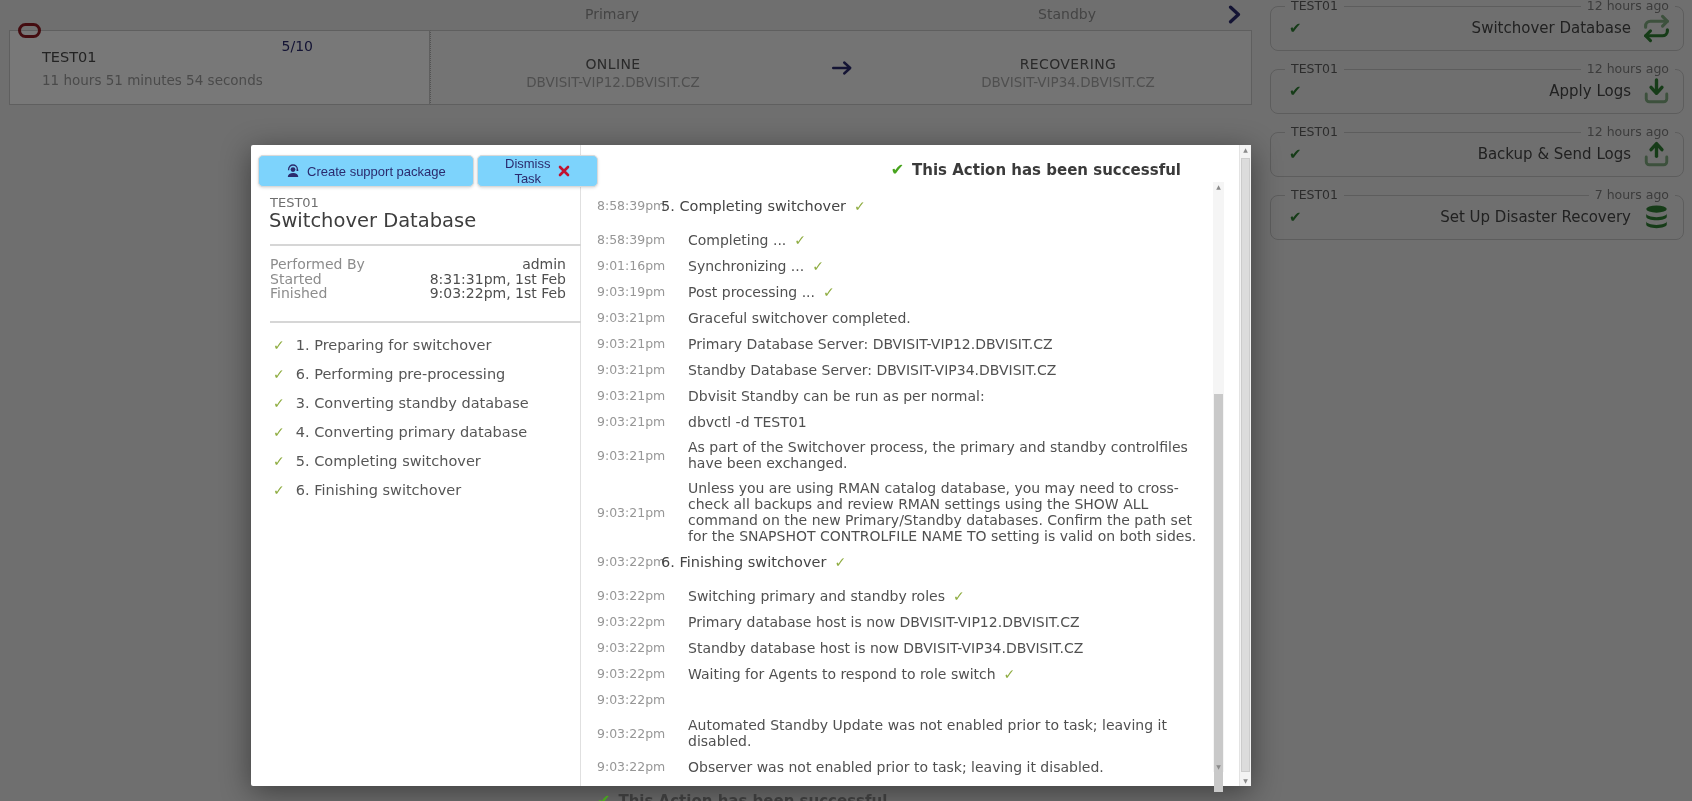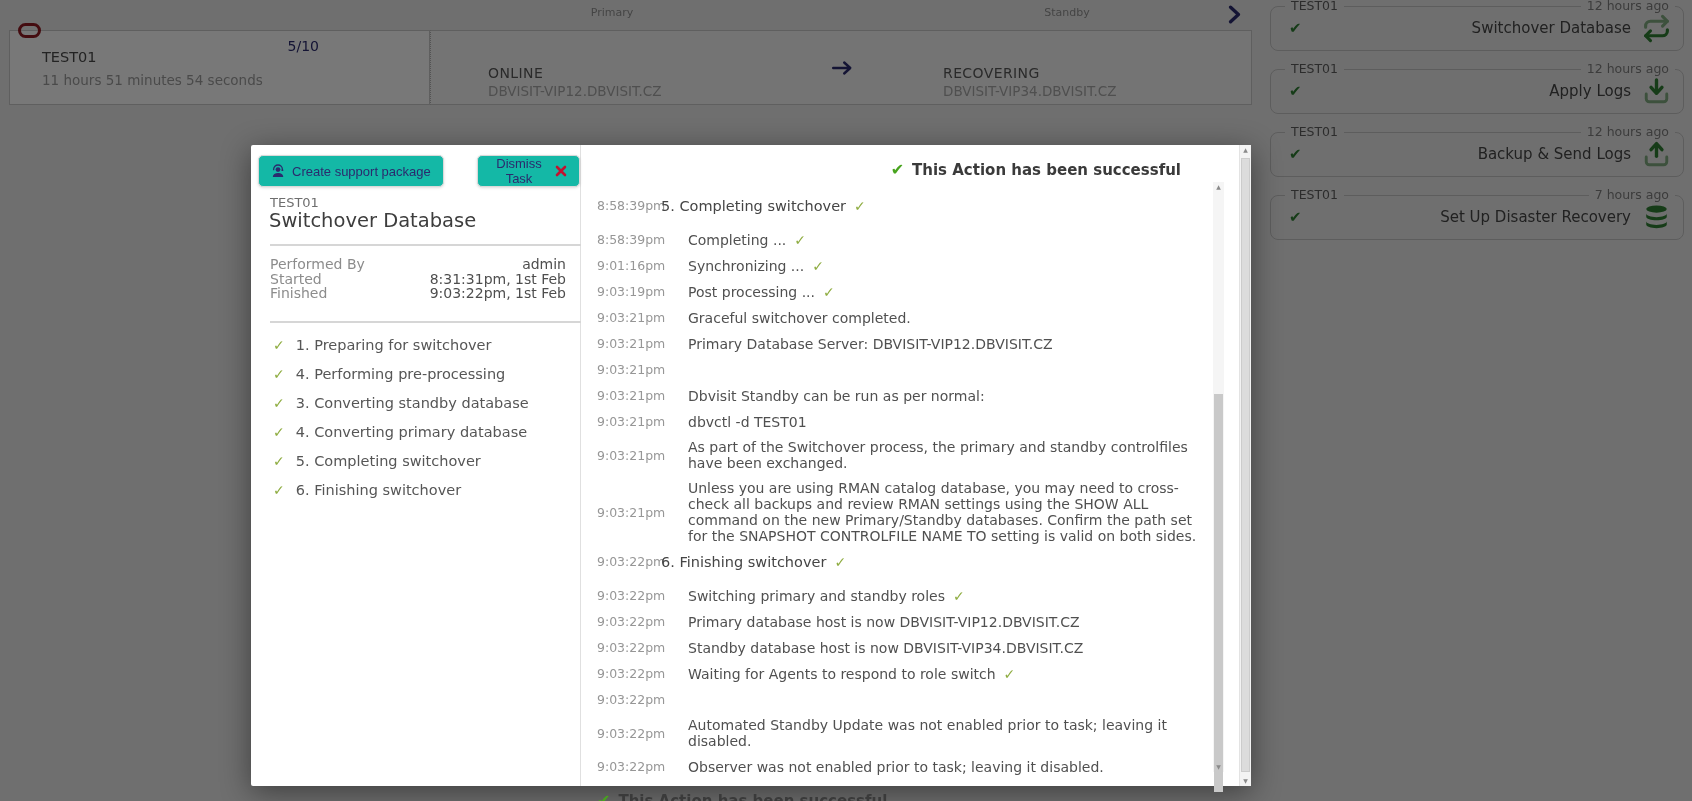--- a/index.html
+++ b/index.html
@@ -2,36 +2,36 @@
 <html style="--navy: #2b2b6e; --pill-red: #8e1b22; --dismiss-red: #c1122f; --green-dark: #2e7d32; --green-light: #7fa97f; --check-green: #8fad42; --success-green: #48a41e; --warning-amber: #d8a01d; --icon-grey: #a8a8a8;"><head>
 <meta charset="utf-8">
 <style>
   * { margin:0; padding:0; box-sizing:border-box; }
   html,body { width:1692px; height:801px; }
   body { position:relative; overflow:hidden; background:#e9e9e9;
          font-family:"DejaVu Sans","Liberation Sans",sans-serif; }
 
   
   .backdrop { position:absolute; inset:0; z-index:1; }
-  .col-label { position:absolute; top:6px; font-size:11px; color:#8f8f8f; width:250px; text-align:center; }
+  .col-label { position:absolute; top:6px; font-size:14px; color:#8f8f8f; width:250px; text-align:center; }
   .chev-right { position:absolute; left:1228px; top:5px; }
 
   .db-card { position:absolute; left:9px; top:30px; width:421px; height:75px;
              background:#fbfbfb; border:1px solid #c6c6c6; }
   .red-pill { position:absolute; left:8px; top:-8px; width:23px; height:15px;
               border:3.5px solid var(--pill-red); border-radius:8px; background:transparent; }
   .db-name { position:absolute; left:32px; top:18px; font-size:14.5px; color:#4a4a4a; }
   .db-uptime { position:absolute; left:32px; top:41px; font-size:13.5px; color:#9b9b9b; }
-  .db-meta { position:absolute; right:4px; top:7px; display:flex; align-items:center; gap:0;margin-left:40px; }
+  .db-meta { position:absolute; right:4px; top:7px; display:flex; align-items:center; gap:6px;margin-left:40px; }
   .db-ratio { font-size:14px; color:var(--navy); margin-right:2px; }
   .db-meta .mini-ic { width:16px; height:16px; display:inline-block; }
 
   .band { position:absolute; left:430px; top:30px; width:822px; height:75px;
           background:#f3f3f3; border:1px solid #c6c6c6; border-left:1px dotted #b0b0b0; }
-  .node { position:absolute; top:34px; width:250px; }
+  .node { position:absolute; top:25px; width:250px; text-align:center; }
   .node .st { font-size:14px; color:#585858; letter-spacing:.4px; }
   .node .host { font-size:13.5px; color:#a5a5a5; margin-top:2px; }
   .node-primary { left:57px; }
   .node-standby { left:512px; }
   .band-arrow { position:absolute; left:400px; top:28px; }
 
   .sidebar { position:absolute; left:1270px; top:0; width:414px; }
   .task-card { position:relative; height:45px; border:1px solid #c2c2c2; border-radius:8px; margin-top:18px; }
   .task-card:first-child { margin-top:6px; }
   .tc-db { position:absolute; left:14px; top:-9px; padding:0 6px; background:#e9e9e9; font-size:12.5px; color:#5c5c5c; }
@@ -42,21 +42,21 @@
   .tc-icon svg { width:100%; height:100%; }
 
   
   .overlay { position:absolute; inset:0; background:rgba(0,0,0,0.52); z-index:5; }
 
   
   .modal { position:absolute; left:251px; top:145px; width:1000px; height:641px;
            background:#fff; z-index:10; border-radius:2px; box-shadow:0 6px 30px rgba(0,0,0,.45); }
   .left-panel { position:absolute; left:0; top:0; width:330px; height:641px; border-right:1px solid #e0e0e0; }
   .btn { position:absolute; top:10px; height:32px; display:flex; align-items:center; gap:7px;
-         background:#14b8a6; border:1px solid #d9d9d9; border-radius:5px; padding:0 12px;
+         background:#7dd3fc; border:1px solid #d9d9d9; border-radius:5px; padding:0 27px;
          font-size:13px; color:var(--navy); box-shadow:0 1px 3px rgba(0,0,0,.14); cursor:pointer; }
   .btn-support { left:7px; }
   .btn-dismiss { left:226px; }
   .task-db { position:absolute; left:19px; top:50px; font-size:13px; color:#6e6e6e; }
   .task-title { position:absolute; left:18px; top:64px; font-size:19.5px; font-weight:500; color:#3d3d3d; }
   .rule { position:absolute; left:19px; width:311px; border-top:2px solid #d6d6d6; }
   .rule-1 { top:99px; } .rule-2 { top:176px; }
   .details { position:absolute; left:19px; top:112px; width:296px; }
   .detail-row { display:flex; justify-content:space-between; font-size:14px; line-height:14.5px; }
   .detail-row .lbl { color:#8c8c8c; }
@@ -246,21 +246,21 @@
   </div>
       </div>
     <div class="rule rule-2"></div>
     <div class="steps">
         <div class="step">
     <span class="chk">✓</span>
     <span>1. Preparing for switchover</span>
   </div>
         <div class="step">
     <span class="chk">✓</span>
-    <span>4. Performing pre-processing</span>
+    <span>6. Performing pre-processing</span>
   </div>
         <div class="step">
     <span class="chk">✓</span>
     <span>3. Converting standby database</span>
   </div>
         <div class="step">
     <span class="chk">✓</span>
     <span>4. Converting primary database</span>
   </div>
         <div class="step">
@@ -293,20 +293,21 @@
     <span class="ts">9:03:19pm</span>
     <span class="msg"><span>Post processing ...</span><span class="chk">✓</span></span>
   </div><div class="log-row entry">
     <span class="ts">9:03:21pm</span>
     <span class="msg"><span>Graceful switchover completed.</span></span>
   </div><div class="log-row entry">
     <span class="ts">9:03:21pm</span>
     <span class="msg"><span>Primary Database Server: DBVISIT-VIP12.DBVISIT.CZ</span></span>
   </div><div class="log-row entry">
     <span class="ts">9:03:21pm</span>
+    <span class="msg"><span>Standby Database Server: DBVISIT-VIP34.DBVISIT.CZ</span></span>
   </div><div class="log-row entry">
     <span class="ts">9:03:21pm</span>
     <span class="msg"><span>Dbvisit Standby can be run as per normal:</span></span>
   </div><div class="log-row entry">
     <span class="ts">9:03:21pm</span>
     <span class="msg"><span>dbvctl -d TEST01</span></span>
   </div><div class="log-row entry multi">
     <span class="ts">9:03:21pm</span>
     <span class="msg"><span>As part of the Switchover process, the primary and standby controlfiles have been exchanged.</span></span>
   </div><div class="log-row entry multi">

